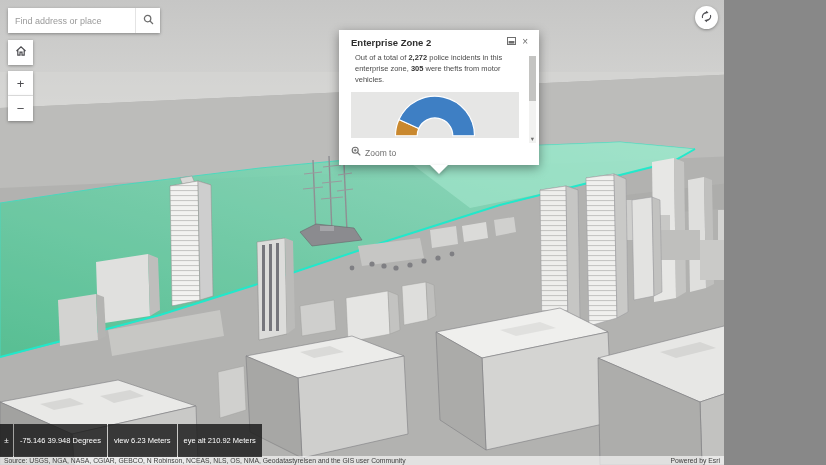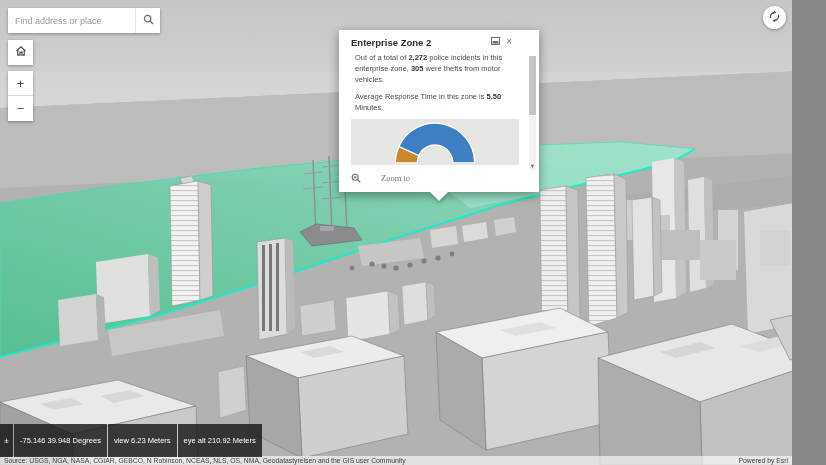--- a/index.html
+++ b/index.html
@@ -1,18 +1,18 @@
 <!DOCTYPE html>
 <html><head>
 <meta charset="utf-8">
 <style>
   html,body{margin:0;padding:0;background:#888;}
   *{box-sizing:border-box;}
   .stage{
-    position:relative;width:792px;height:465px;overflow:hidden;
+    position:relative;width:724px;height:465px;overflow:hidden;
     font-family:"Liberation Sans",sans-serif;background:#d946ef;
   }
   
   .map-scene{position:absolute;left:0;top:0;width:826px;height:465px;z-index:0;cursor:grab;}
 
   
   .searchbox{
     position:absolute;left:8px;top:8px;width:152px;height:25px;z-index:10;
     background:#fff;box-shadow:0 1px 3px rgba(0,0,0,.35);display:flex;align-items:stretch;
   }
@@ -40,36 +40,36 @@
     position:absolute;right:6px;top:6px;width:23px;height:23px;border-radius:50%;z-index:10;
     background:#fff;border:0;box-shadow:0 1px 3px rgba(0,0,0,.35);cursor:pointer;
     display:flex;align-items:center;justify-content:center;padding:0;
   }
 
   
   .popup{
     position:absolute;left:339px;top:30px;width:200px;z-index:20;background:#fff;
     box-shadow:0 3px 10px rgba(0,0,0,.4);color:#4c4c4c;
   }
-  .popup-header{display:flex;align-items:center;padding:6px 24px 3px 12px;}
+  .popup-header{display:flex;align-items:center;padding:6px 8px 3px 12px;}
   .popup-title{flex:1;font-size:9.5px;font-weight:bold;color:#2e2e2e;}
   .popup-hbtn{
     border:0;background:transparent;cursor:pointer;padding:1px 3px;color:#6e6e6e;
     font-size:10px;line-height:10px;display:flex;align-items:center;justify-content:center;
   }
   .popup-body{padding:2px 20px 0 16px;font-size:7.5px;line-height:1.45;}
   .popup-body p{margin:0 0 6px 0;}
   .popup-body strong{color:#333;}
   .popup-chart{
     margin:2px 20px 4px 12px;height:46px;background:#e6e6e5;
     display:flex;align-items:flex-end;justify-content:center;overflow:hidden;
   }
   .popup-footer{display:flex;align-items:center;gap:4px;padding:4px 12px 7px 12px;
     font-size:8.5px;color:#6e6e6e;}
-  .zoomto-link{display:flex;align-items:flex-start;gap:20px;cursor:pointer;font-family:Liberation Serif, serif;}
+  .zoomto-link{display:flex;align-items:flex-end;gap:4px;cursor:pointer;}
   .popup-scrollbar{position:absolute;right:3px;top:26px;bottom:22px;width:7px;background:#f2f2f1;}
   .popup-scroll-thumb{position:absolute;top:0;left:0;width:100%;height:52%;background:#c4c4c2;cursor:pointer;}
   .popup-scroll-down{
     position:absolute;bottom:0;left:0;width:100%;height:9px;font-size:6.5px;line-height:9px;
     text-align:center;color:#707070;cursor:pointer;
   }
   .popup-pointer{
     position:absolute;left:50%;bottom:-9px;margin-left:-9px;width:0;height:0;
     border-left:9px solid transparent;border-right:9px solid transparent;border-top:9px solid #fff;
     filter:drop-shadow(0 2px 2px rgba(0,0,0,.25));
@@ -296,21 +296,20 @@
           </svg>
         </span>
       </button>
       <button class="popup-hbtn">
         <span>×</span>
       </button>
     </div>
 
     <div class="popup-body">
       <p><span>Out of a total of </span><strong>2,272</strong><span> police incidents in this enterprise zone, </span><strong>305</strong><span> were thefts from motor vehicles.</span></p>
-      <p><span>Average Response Time in this zone is </span><strong>5.50</strong><span> Minutes.</span></p>
     </div>
 
     <div class="popup-chart">
       <svg id="half-donut" width="170" height="48" viewBox="0 0 170 48">
           <path d="M45.00 46.00 A40 40 0 0 1 48.50 29.63 L68.58 38.63 A18 18 0 0 0 67.00 46.00 Z" fill="#c9882e" stroke="#ffffff" stroke-width="1.2"></path>
           <path d="M48.50 29.63 A40 40 0 0 1 125.00 46.00 L103.00 46.00 A18 18 0 0 0 68.58 38.63 Z" fill="#3e7fc4" stroke="#ffffff" stroke-width="1.2"></path>
         </svg>
     </div>
 
     <div class="popup-footer">

